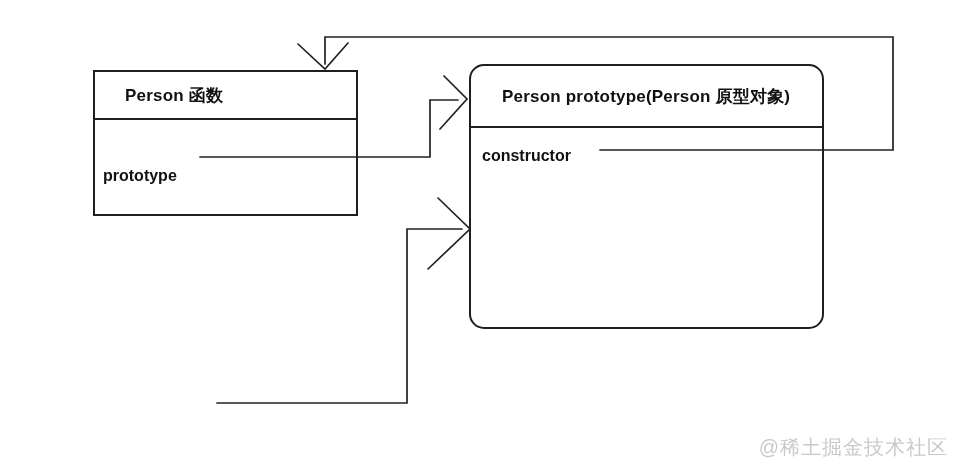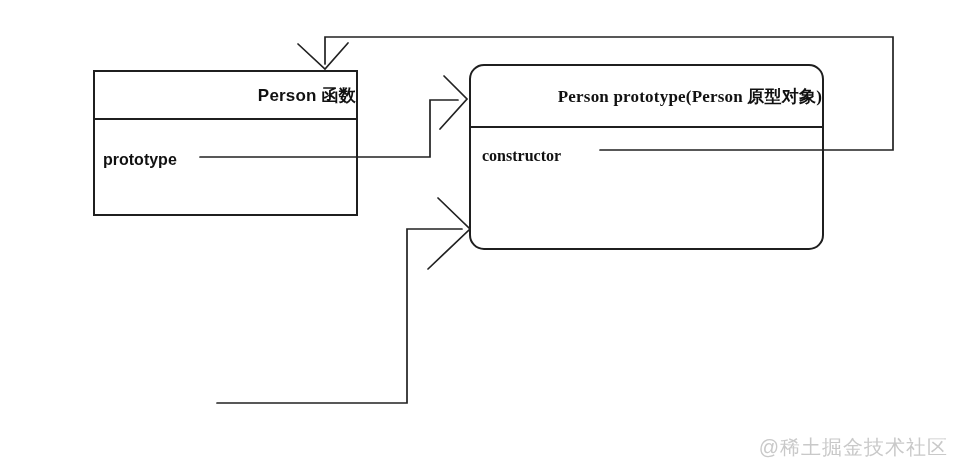--- a/index.html
+++ b/index.html
@@ -32,41 +32,40 @@
     background: #ffffff;
     z-index: 2;
     color: #111111;
   }
   .box-header {
     box-sizing: border-box;
     border-bottom: 2px solid #1f1f1f;
     display: flex;
     align-items: center;
     width: 100%;
-    justify-content: flex-end;
   }
   .box-title {
     font-weight: bold;
     font-size: 17px;
     letter-spacing: 0.2px;
     white-space: nowrap;
   }
   .prop {
     position: absolute;
     font-weight: bold;
     font-size: 16px;
     line-height: 18px;
     white-space: nowrap;
   }
   
   .box-person-function { left: 93px; top: 70px; width: 265px; height: 146px; }
   .box-person-function .box-header { height: 48px; padding-left: 30px; }
-  .box-person-function .prop { left: 8px; top: 79px; }
+  .box-person-function .prop { left: 8px; top: 95px; }
   
-  .box-person-prototype { left: 469px; top: 64px; width: 355px; height: 186px; border-radius: 15px; font-family: Liberation Serif, serif; }
+  .box-person-prototype { left: 469px; top: 64px; width: 355px; height: 265px; border-radius: 15px; }
   .box-person-prototype .box-header { height: 62px; padding-left: 31px; }
   .box-person-prototype .prop { left: 11px; top: 81px; }
   
   .box-p1 { left: 67px; top: 325px; width: 308px; height: 113px; border-radius: 19px; }
   .box-p1 .box-header { height: 43px; padding-left: 42px; }
   .box-p1 .prop { left: 10px; top: 68px; }
   .watermark {
     position: absolute;
     right: 11px;
     top: 434px;

